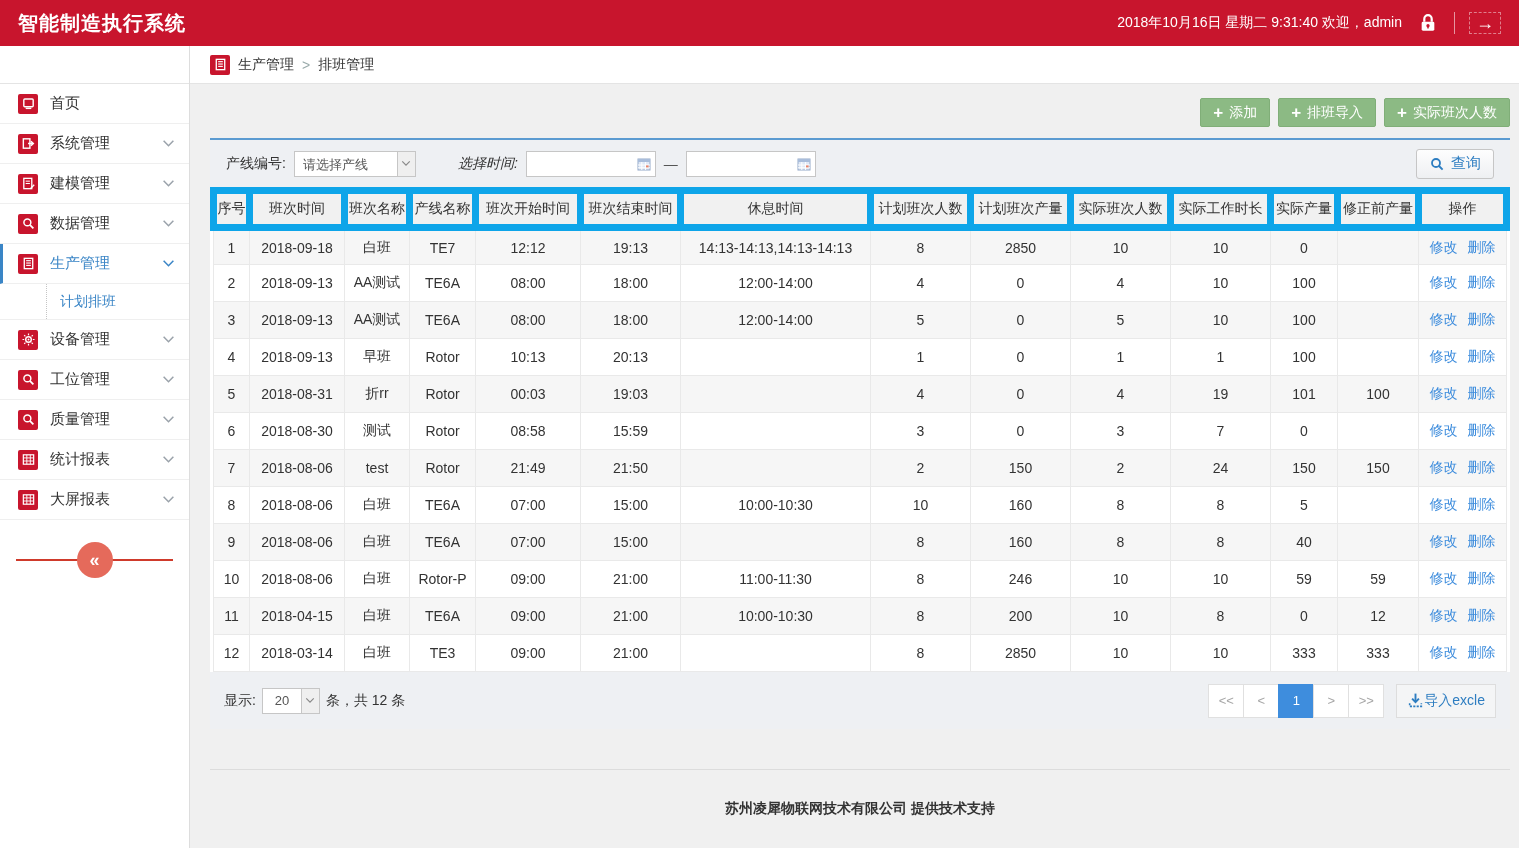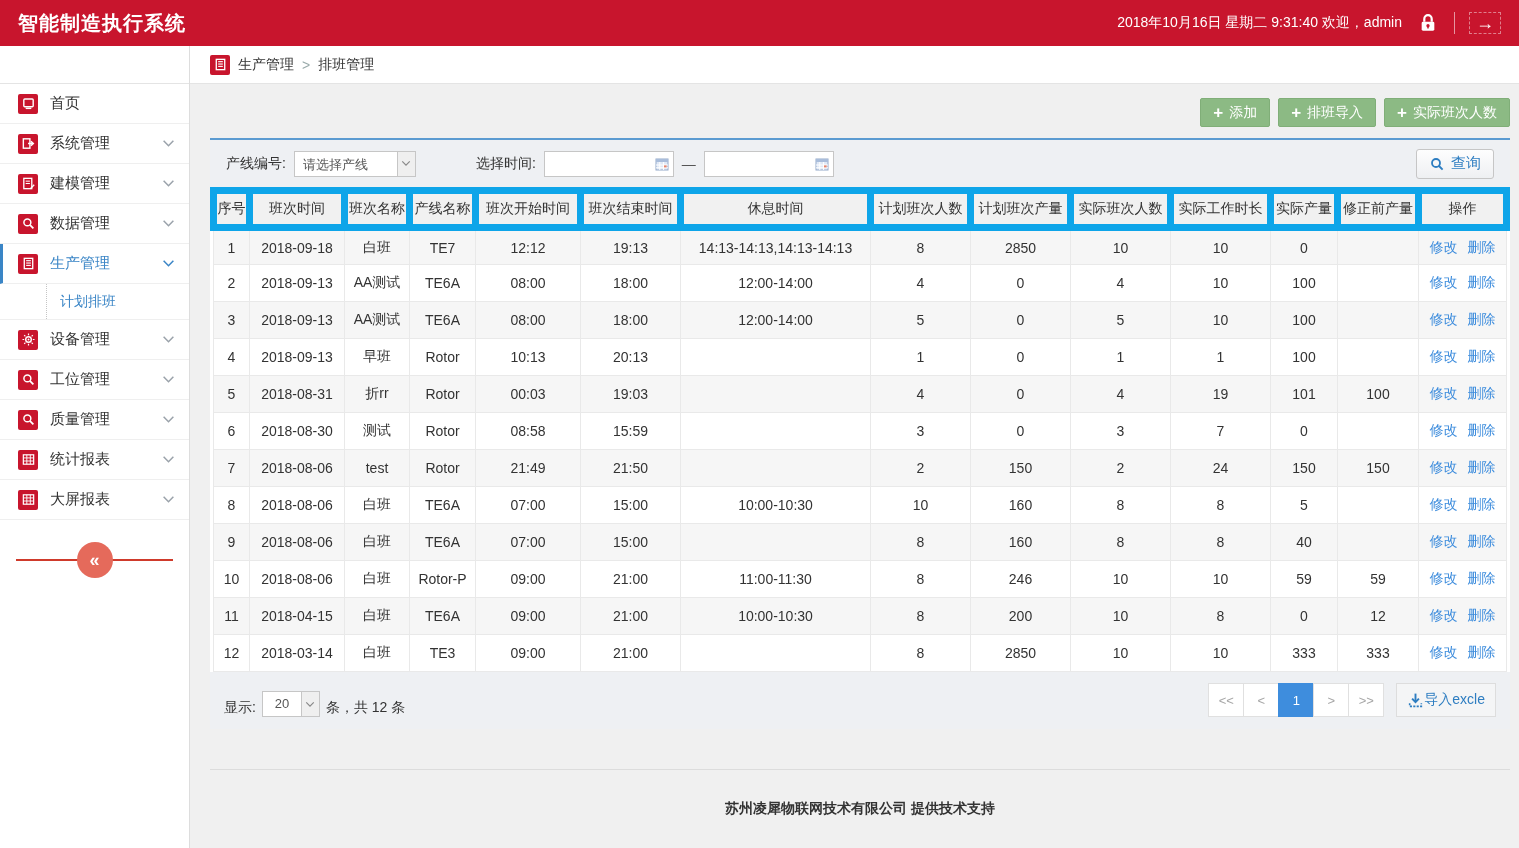--- a/index.html
+++ b/index.html
@@ -51,36 +51,36 @@
   .green-btn .plus { font-size:17px; font-weight:bold; line-height:1; }
 
   .panel { margin-top:11px; background:#eef0f3; border-top:2px solid #5b9bd1; }
   .filter-row { height:47px; display:flex; align-items:center; padding:0 16px; font-size:14px; color:#333; }
   .filter-label { margin-right:8px; }
   .select { display:flex; align-items:stretch; background:#fff; border:1px solid #c6c6c6; height:26px; }
   .select .val { padding:4px 8px 0 8px; font-size:13px; color:#555; flex:1; }
   .select .arrow { width:18px; background:#efefef; border-left:1px solid #c6c6c6;
     display:flex; align-items:center; justify-content:center; }
   .line-select { width:122px; }
-  .time-label { margin-left:60px; }
+  .time-label { margin-left:42px;font-style:italic; }
   .date-input { width:130px; height:26px; background:#fff; border:1px solid #c6c6c6;
     display:flex; align-items:center; justify-content:flex-end; padding-right:4px; cursor:text; }
   .range-sep { margin:0 8px; color:#555; }
   .search-btn { margin-left:auto; height:30px; padding:0 12px; border:1px solid #c6c6c6; border-radius:3px;
     background:linear-gradient(#fefefe,#eef0f2); color:#2d7dc1; font-size:15px;
     display:flex; align-items:center; gap:6px; cursor:pointer; }
 
   table { width:100%; border-collapse:collapse; background:#fff; table-layout:fixed; }
   th { background:#f1f1f1; height:37px; font-weight:normal; font-size:14px; color:#333;
     border:7px solid #0ea5e9; }
   td { height:37px; text-align:center; font-size:14px; color:#333; border:1px solid #e9e9e9; }
   tbody tr:nth-child(odd) { background:#f6f6f6; }
   .link { color:#3e8ddd; text-decoration:none; margin:12px 5px; cursor:pointer; }
 
-  .pagination-row { height:57px; display:flex; align-items:flex-end; padding:12px 14px; font-size:14px; color:#333; }
+  .pagination-row { height:57px; display:flex; align-items:center; padding:12px 14px; font-size:14px; color:#333; }
   .page-size-select { width:58px; margin:0 6px; }
   .page-size-select .val { text-align:center; }
   .pager { margin-left:auto; display:flex; }
   .pg-btn { min-width:36px; height:34px; background:#fff; border:1px solid #e0e0e0; color:#a6a6a6;
     display:flex; align-items:center; justify-content:center; font-size:13px; margin-left:-1px; cursor:pointer; }
   .pg-btn.active { background:#3e8ddd; border-color:#3e8ddd; color:#fff; }
   .excel-btn { margin-left:12px; height:34px; padding:0 10px; background:#f4f5f6; border:1px solid #ddd;
     color:#2d7dc1; font-size:14px; display:flex; align-items:center; gap:0; cursor:pointer; }
 
   .footer-divider { margin-top:40px; border-top:1px solid #dcdcdc; }

